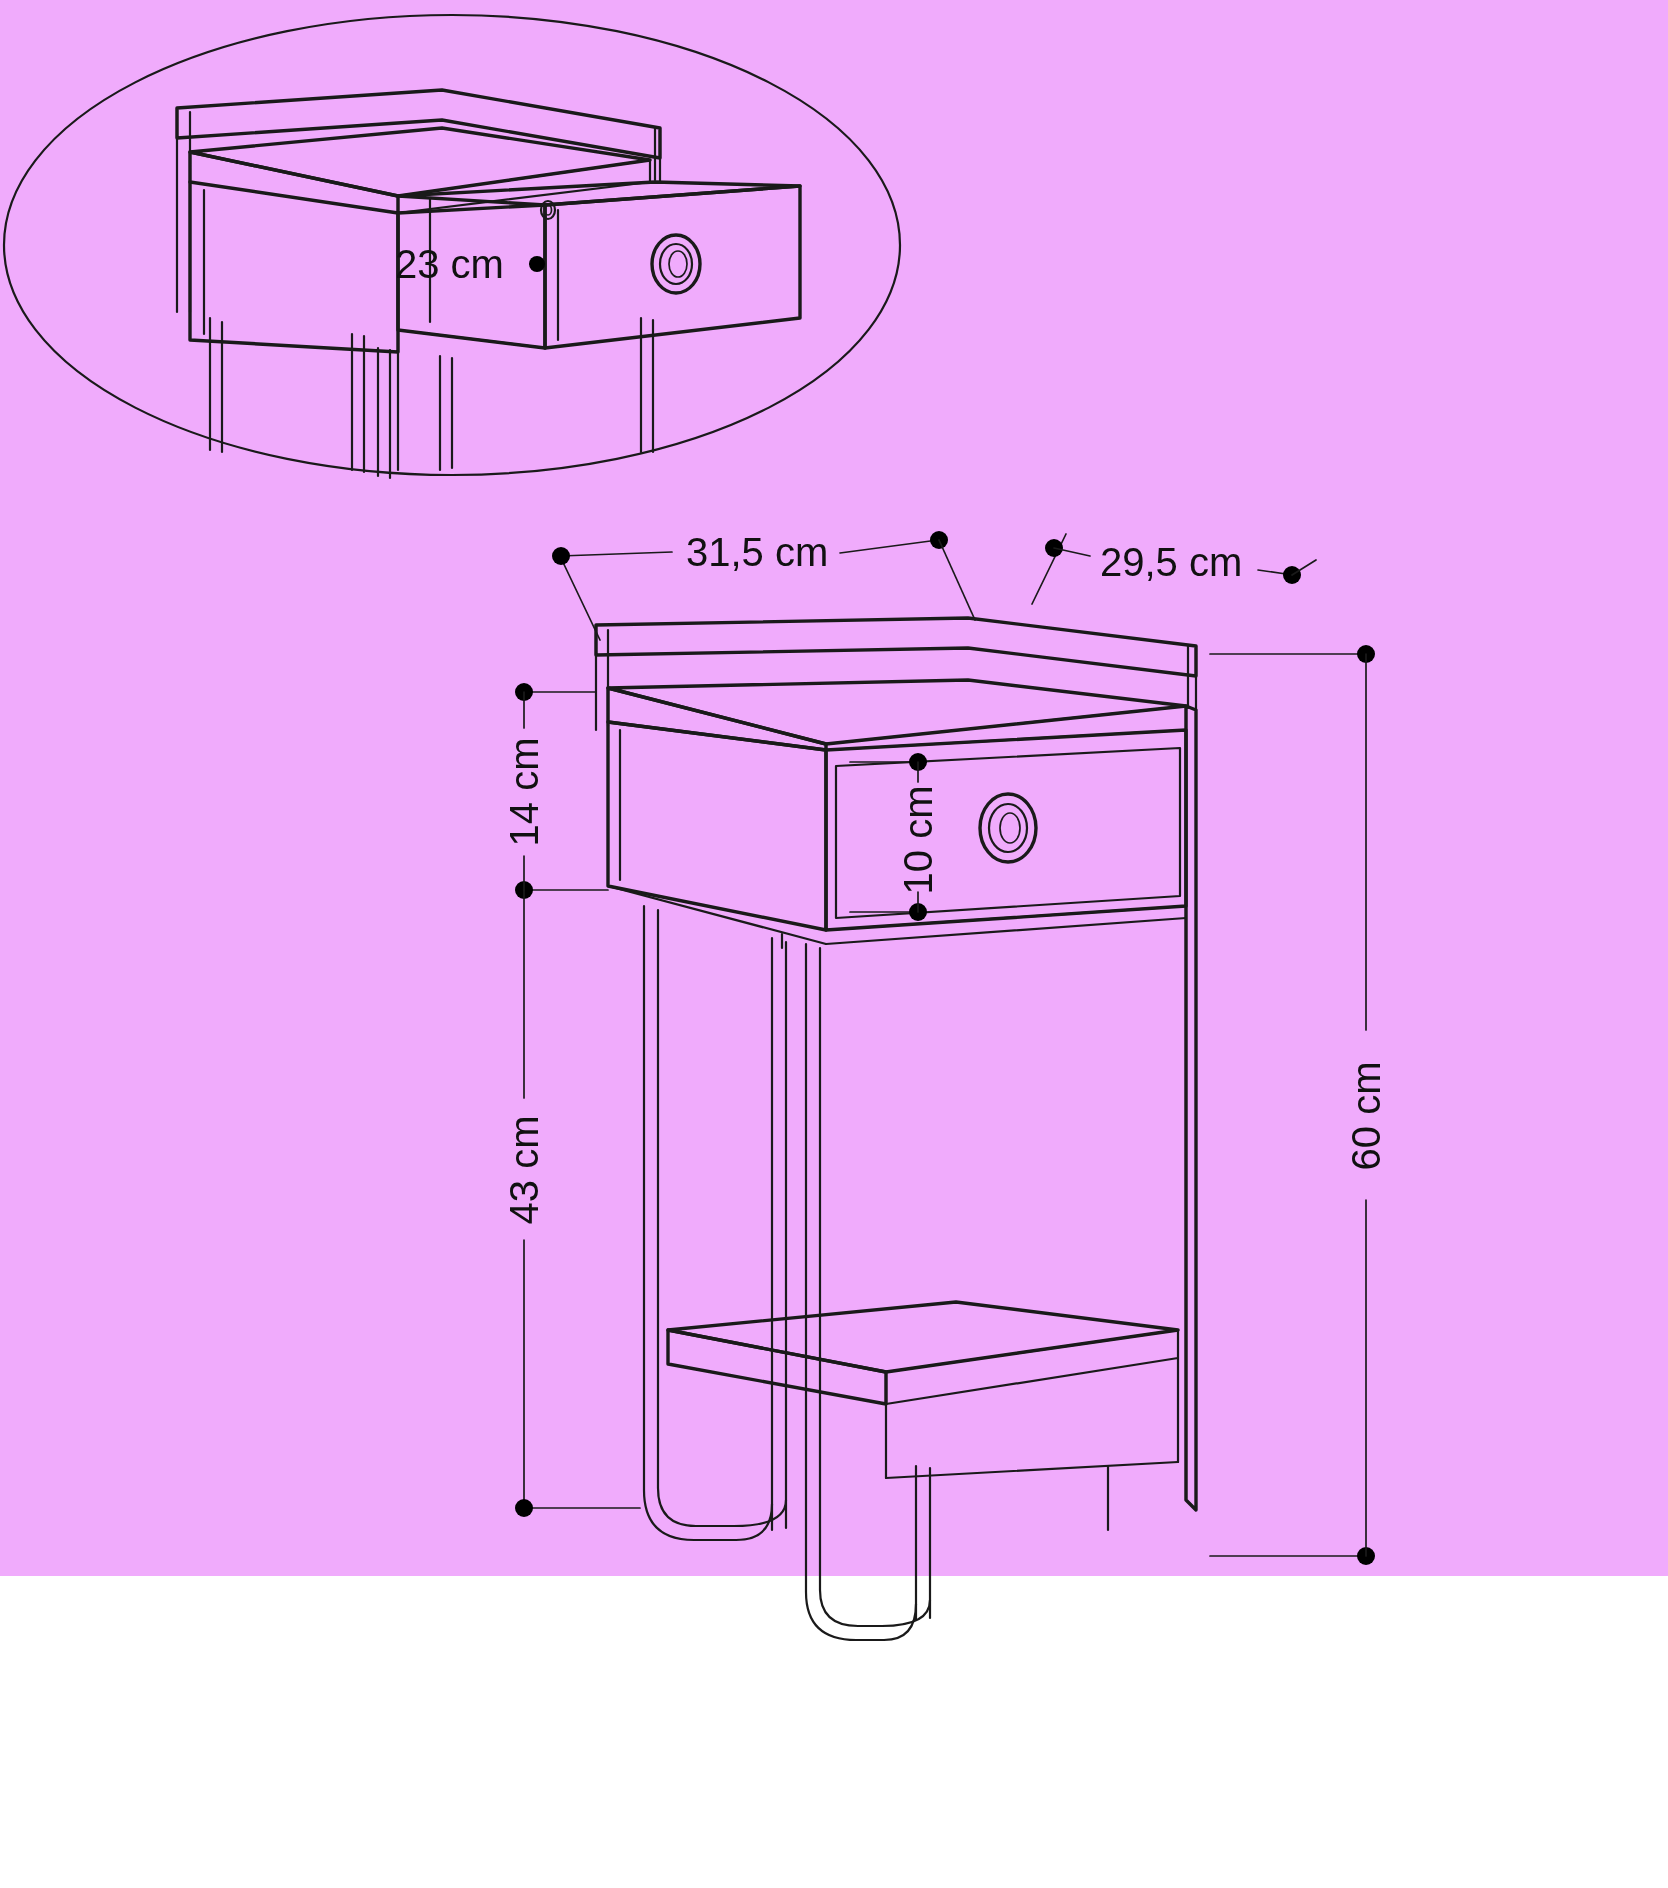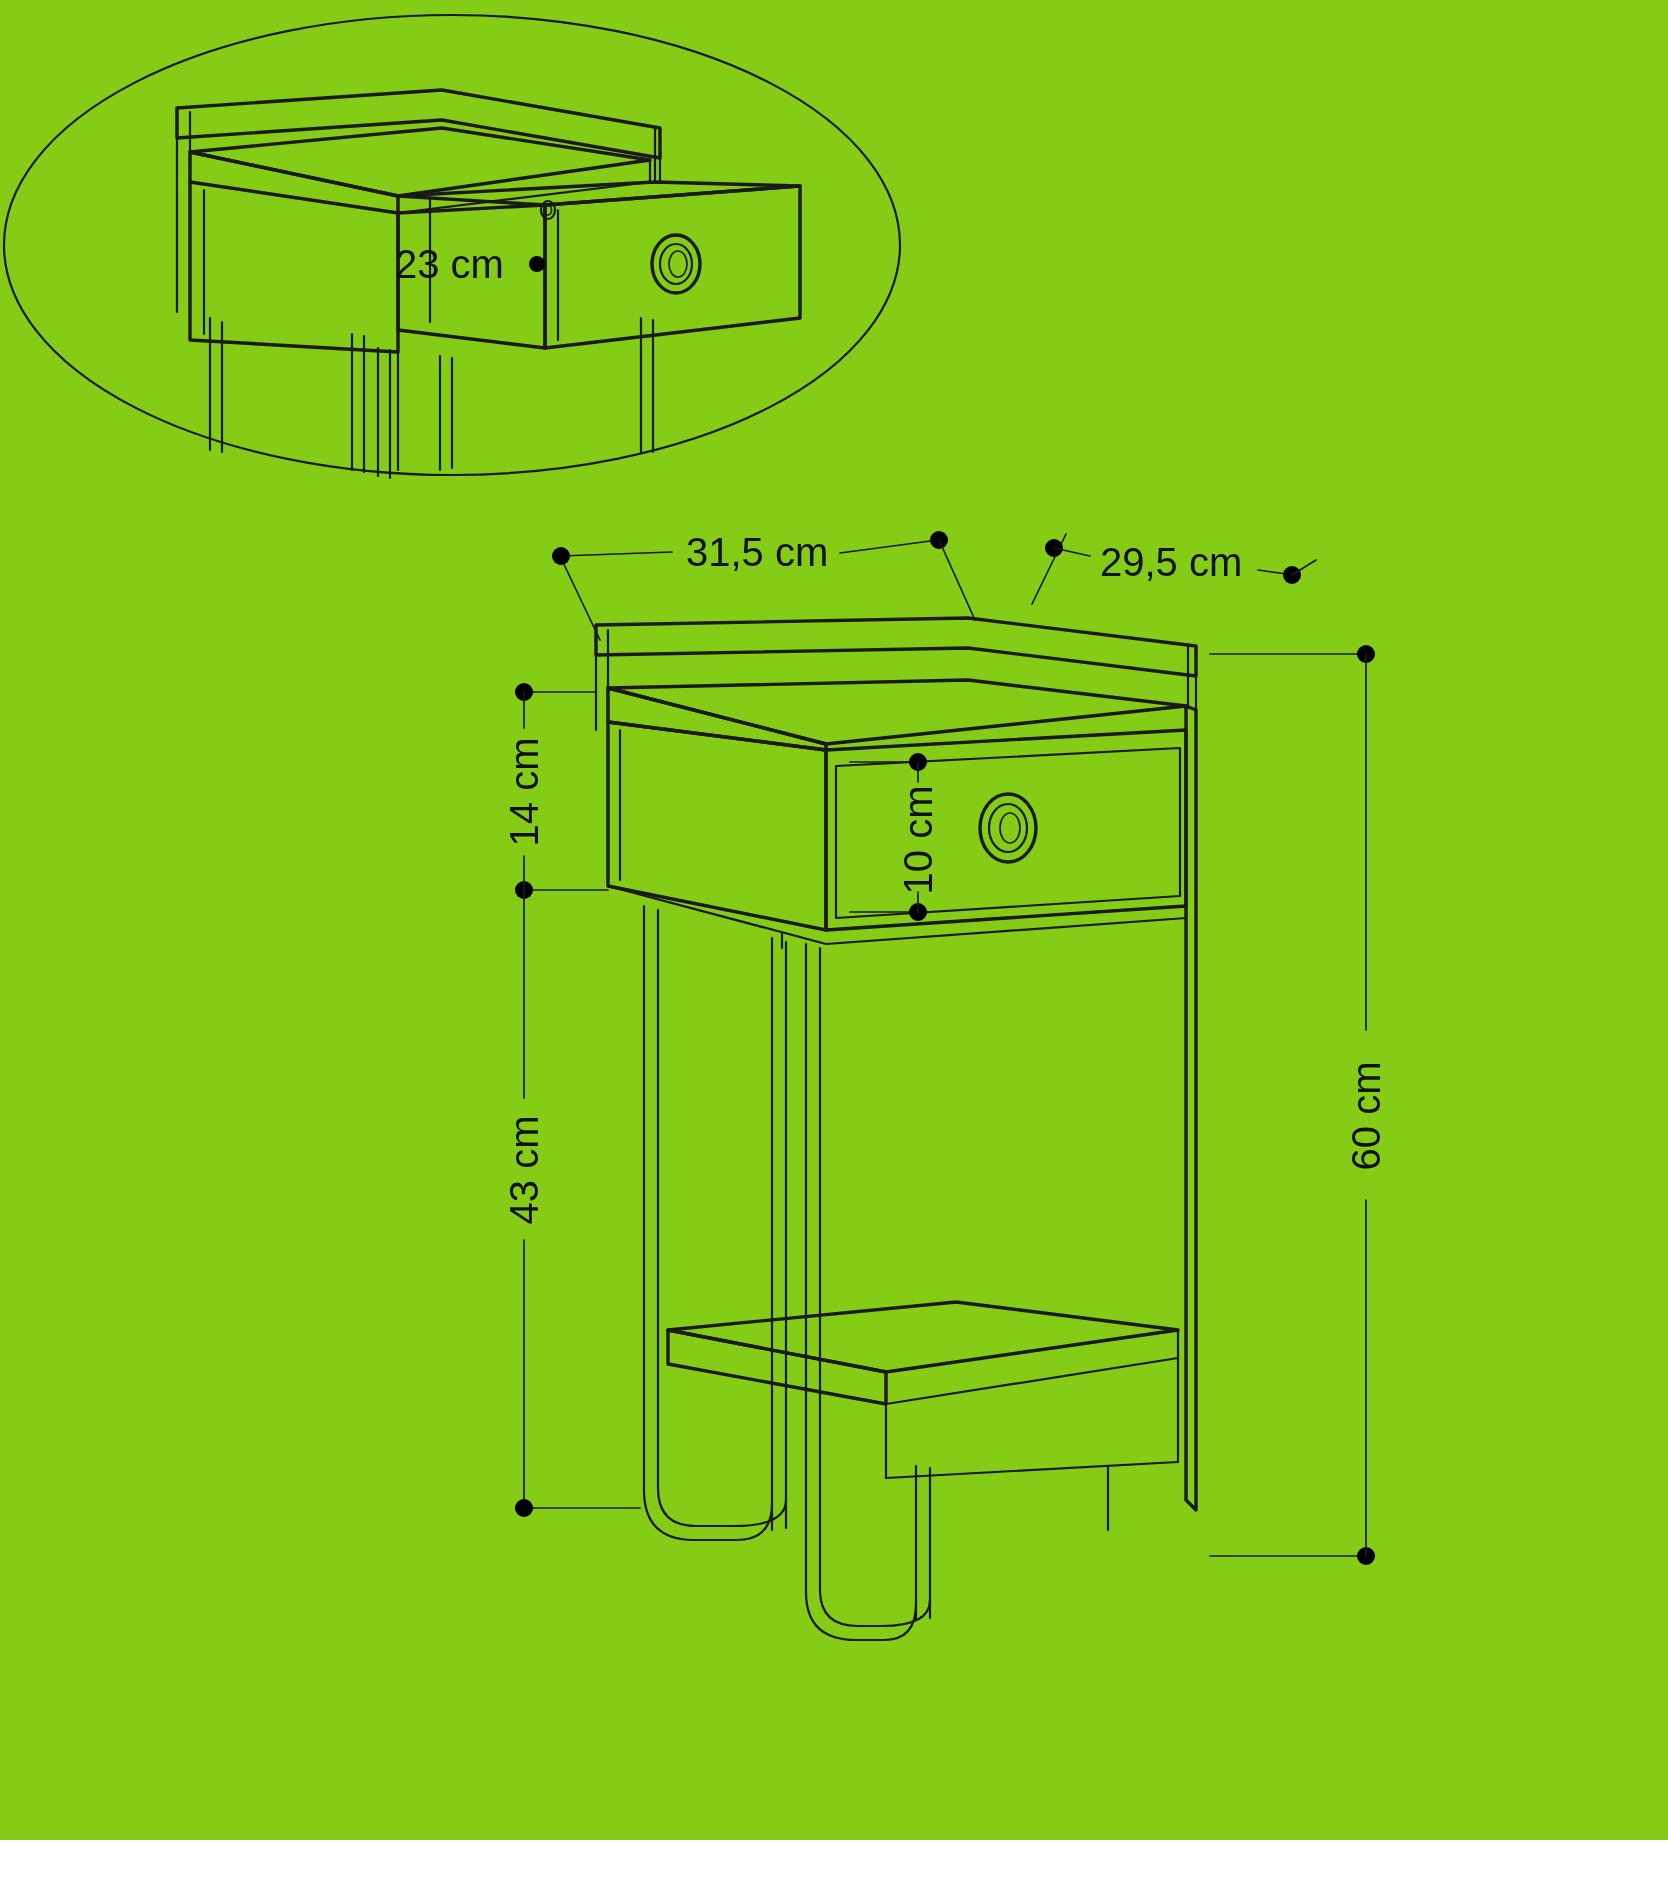--- a/index.html
+++ b/index.html
@@ -9,22 +9,22 @@
   }
   body {
     width: 1668px;
     height: 1888px;
     font-family: "Liberation Sans", sans-serif;
     overflow: hidden;
   }
   #sheet {
     position: relative;
     width: 1668px;
-    height: 1840px;
-    background: #84cc16;
+    height: 1576px;
+    background: #f0abfc;
   }
   #drawing {
     position: absolute;
     left: 0;
     top: 0;
     width: 1668px;
     height: 1888px;
   }
   .dim-text {
     font-family: "Liberation Sans", sans-serif;

